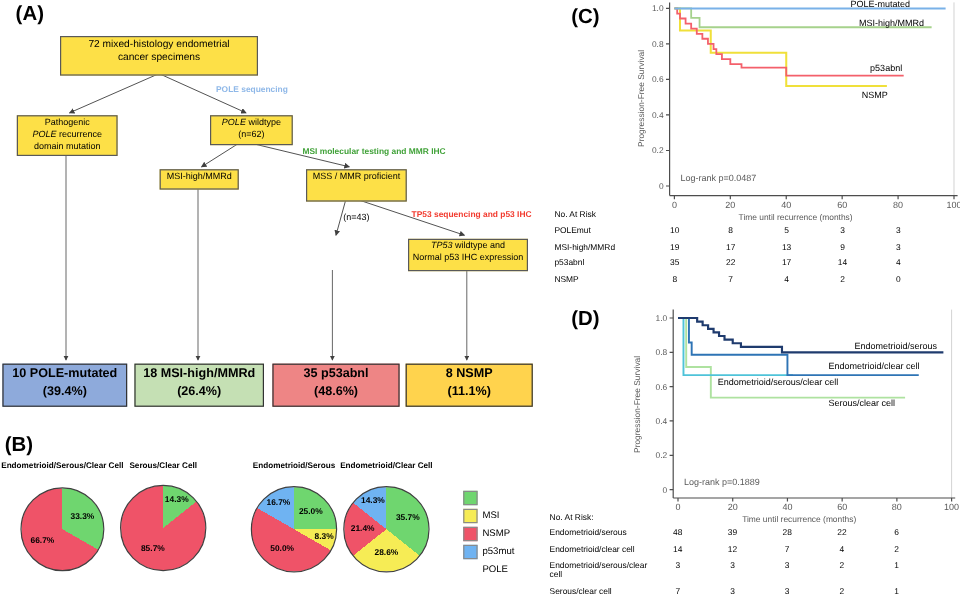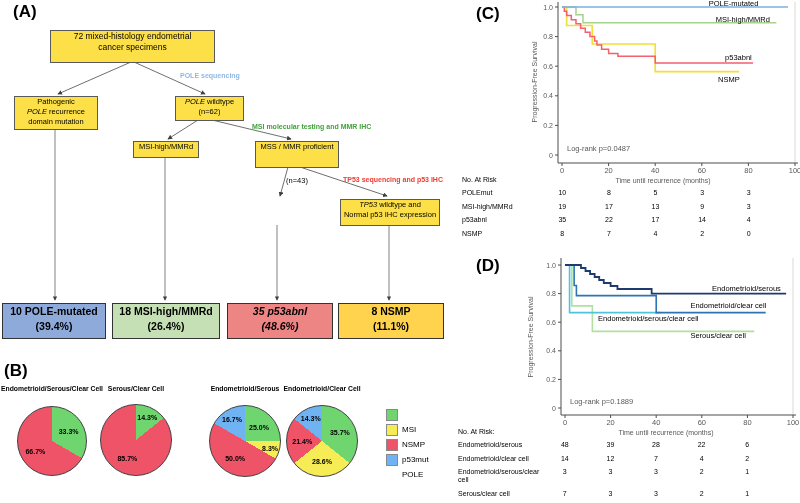--- a/index.html
+++ b/index.html
@@ -89,21 +89,21 @@
   <span class="edge-label" style="left: 343px; top: 176px; color: rgb(242, 58, 46);">TP53 sequencing and p53 IHC</span>
 
   <div class="result-box" style="left: 2px; width: 102px; background: rgb(142, 170, 219);">
     <span>10 POLE-mutated</span>
     <span>(39.4%)</span>
   </div>
   <div class="result-box" style="left: 112px; width: 106px; background: rgb(197, 224, 180);">
     <span>18 MSI-high/MMRd</span>
     <span>(26.4%)</span>
   </div>
-  <div class="result-box" style="left: 227px; width: 104px; background: rgb(238, 133, 133); font-style: italic;">
+  <div class="result-box" style="left: 227px; width: 104px; background: rgb(238, 133, 133);">
     <span>35 p53abnl</span>
     <span>(48.6%)</span>
   </div>
   <div class="result-box" style="left: 338px; width: 104px; background: rgb(255, 211, 77);">
     <span>8 NSMP</span>
     <span>(11.1%)</span>
   </div>
 
   <div class="pie-title" style="left:-3px;top:385px;">Endometrioid/Serous/Clear Cell</div>
   <div class="pie-title" style="left:81px;top:385px;">Serous/Clear Cell</div>

